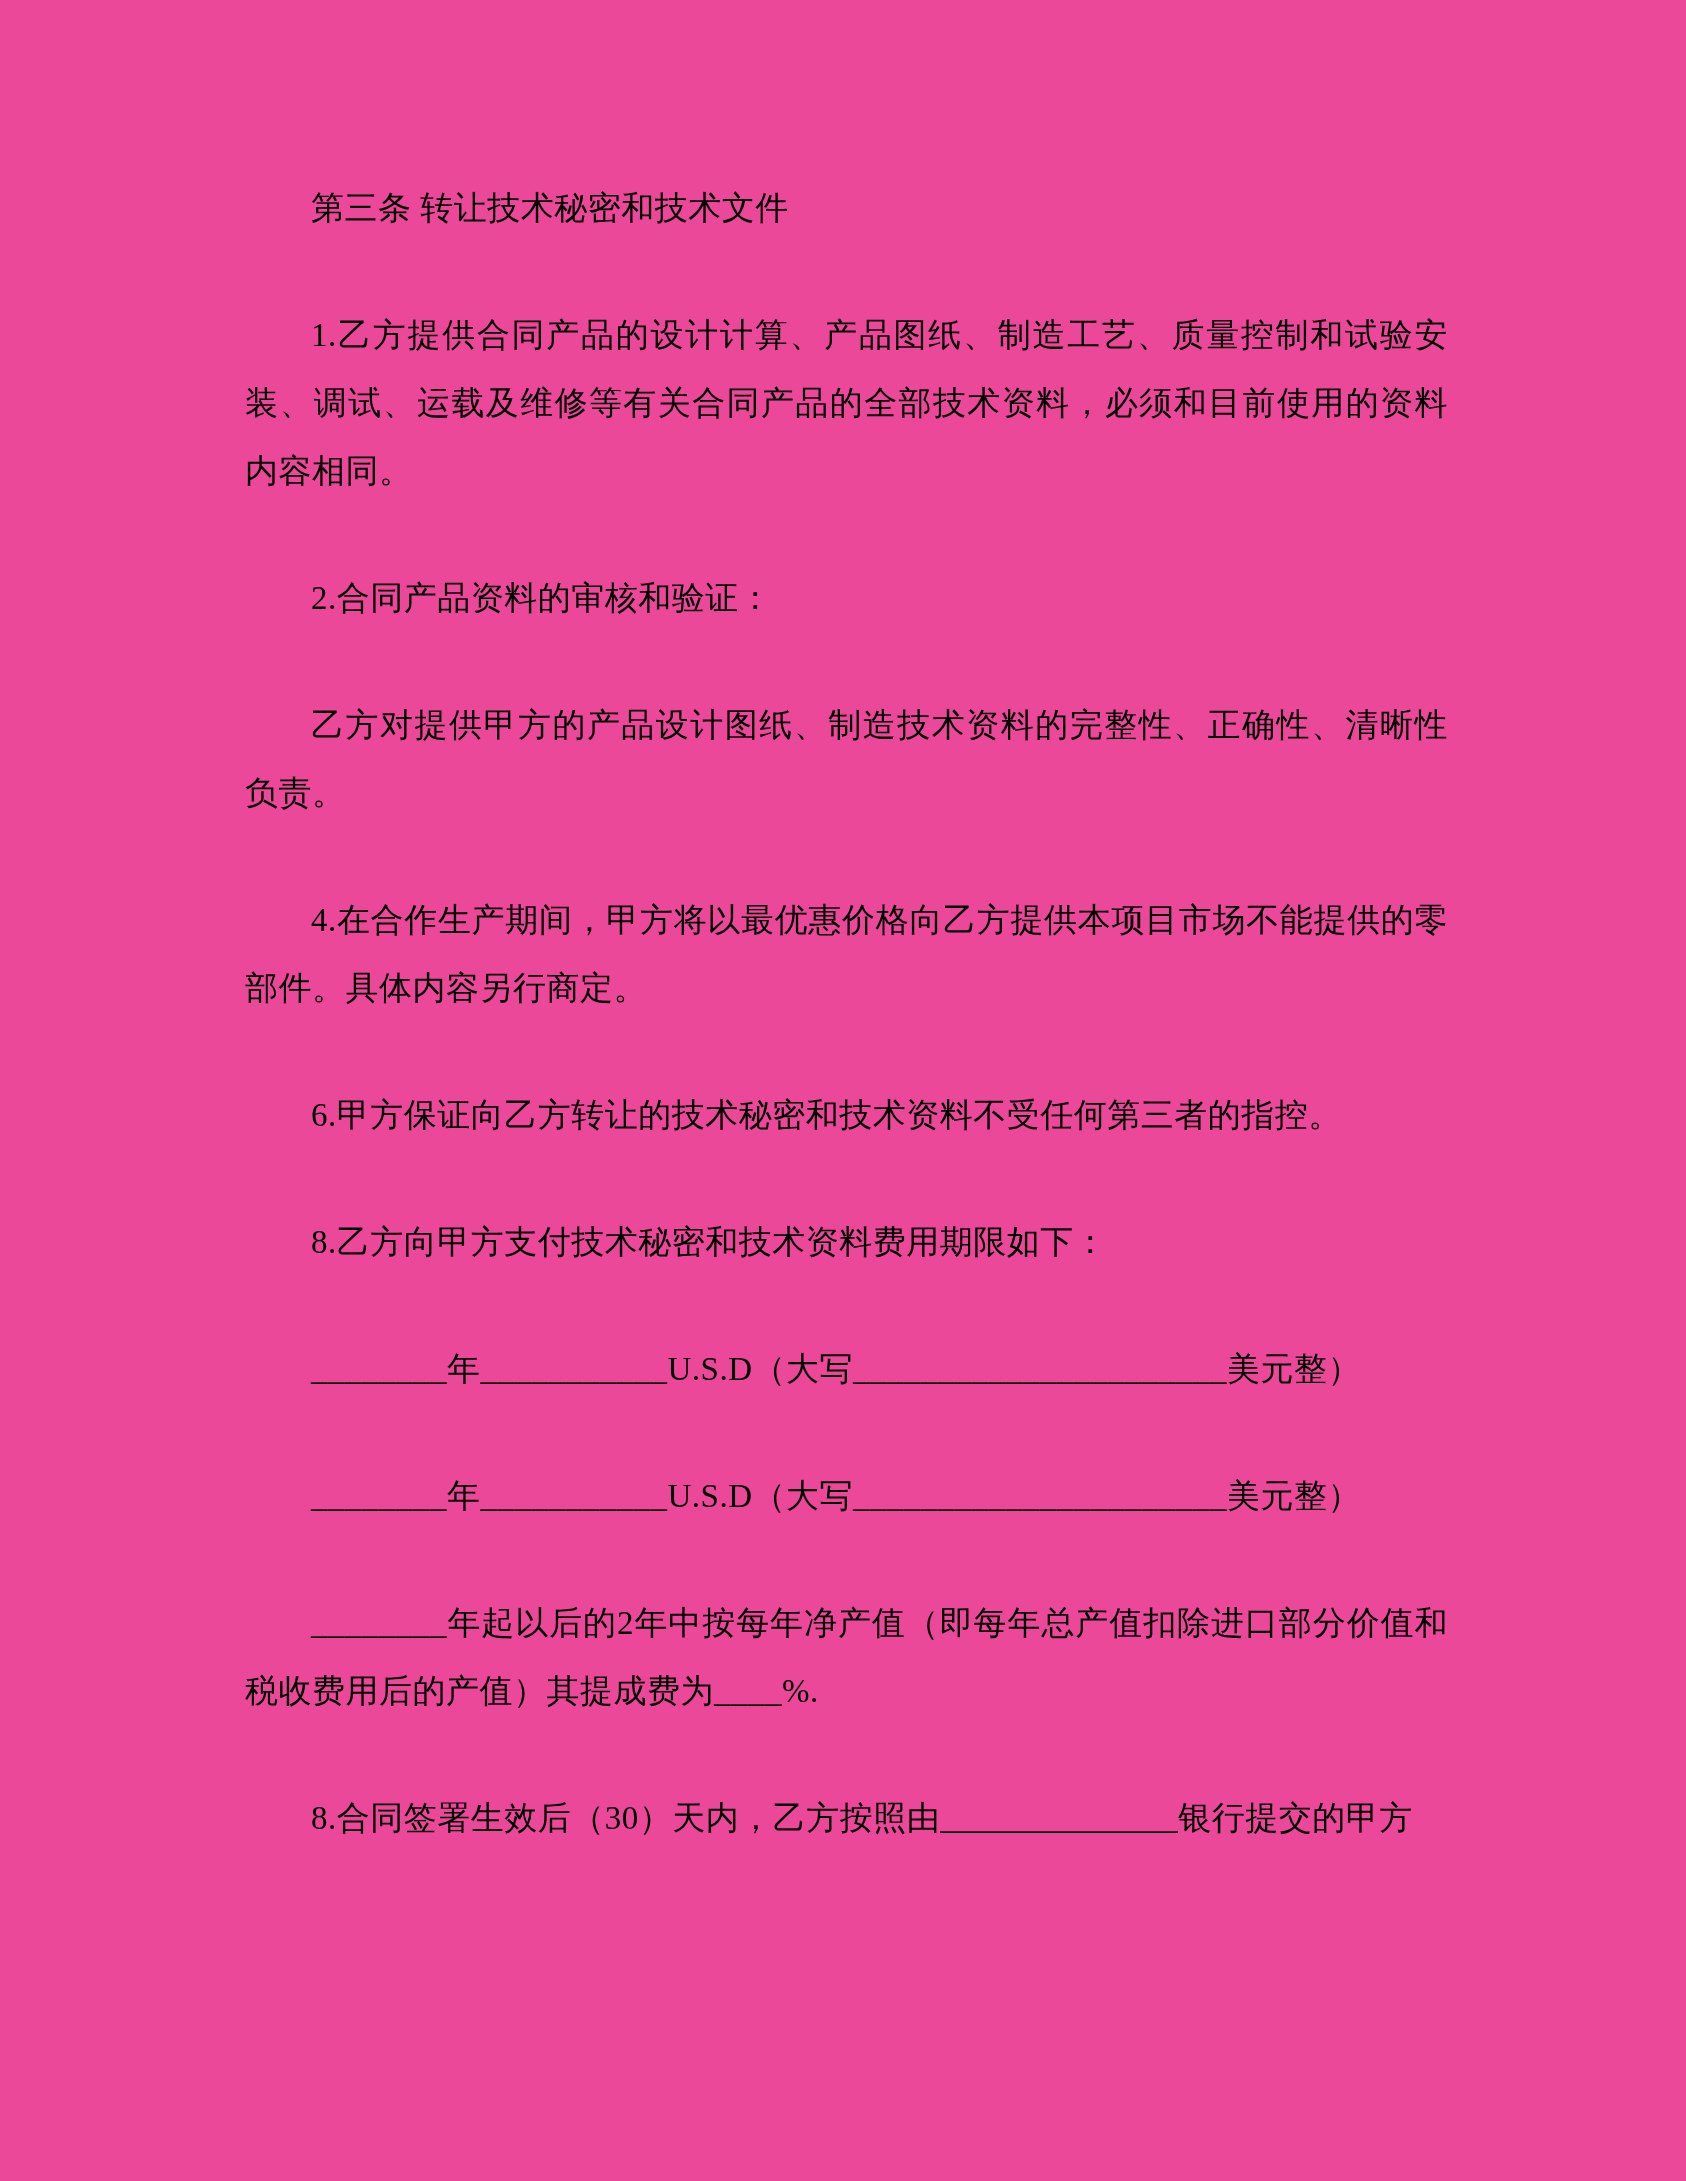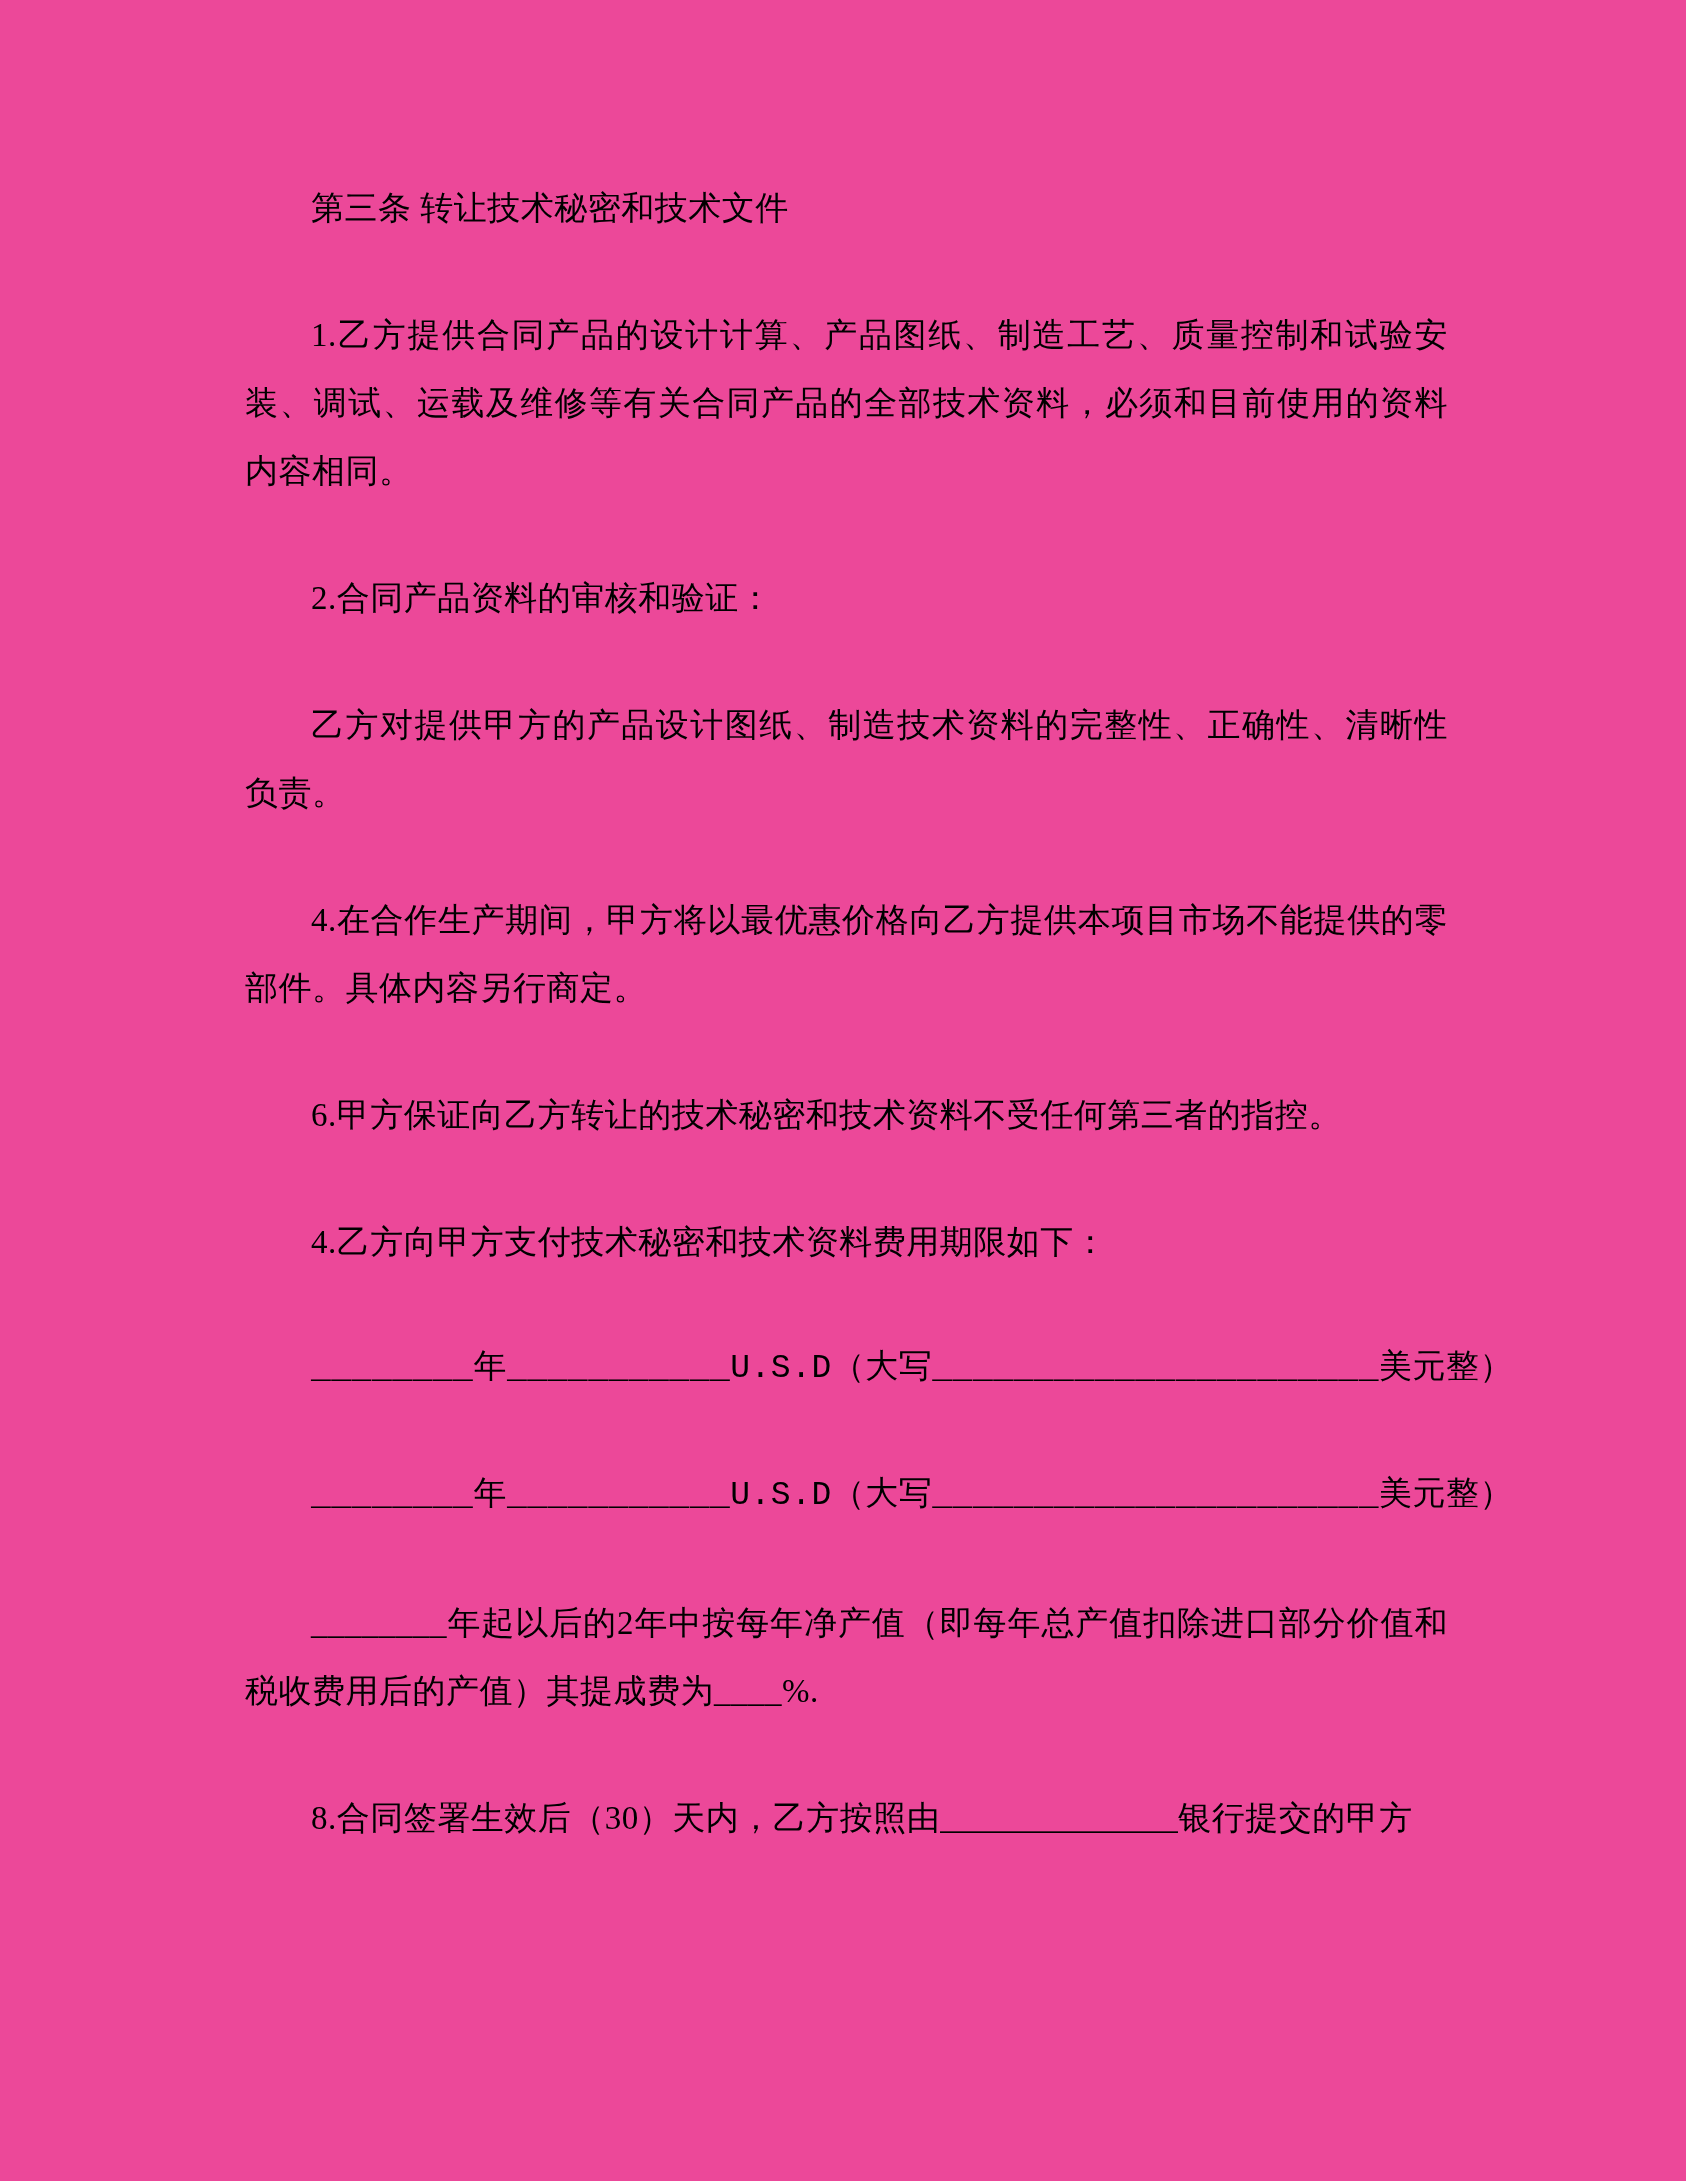--- a/index.html
+++ b/index.html
@@ -34,21 +34,20 @@
   }
   .content p:first-child {
     margin-top: 0;
   }
   .content p.heading {
     font-weight: normal;
   }
   .content p.fillin {
     white-space: nowrap;
     text-align: left;
-    font-family: Liberation Mono, monospace;
   }
 </style>
 </head>
 <body>
 
 <div class="page">
   <div class="content">
 
     <p class="heading">第三条  转让技术秘密和技术文件</p>
 
@@ -56,21 +55,21 @@
 
     <p>2.合同产品资料的审核和验证：</p>
 
     <p>乙方对提供甲方的产品设计图纸、制造技术资料的完整性、正确性、清晰性负责。</p>
 
     <p>4.在合作生产期间，甲方将以最优惠价格向乙方提供本项目市场不能提供的零部件。具体内容另行商定。</p>
 
     <p>6.甲方保证向乙方转让的技术秘密和技术资料不受任何第三者的指控。</p>
 
 
-    <p>4.乙方向甲方支付技术秘密和技术资料费用期限如下：</p>
+    <p>8.乙方向甲方支付技术秘密和技术资料费用期限如下：</p>
 
     <p class="fillin">________年___________U.S.D（大写______________________美元整）</p>
 
     <p class="fillin">________年___________U.S.D（大写______________________美元整）</p>
 
     <p>________年起以后的2年中按每年净产值（即每年总产值扣除进口部分价值和税收费用后的产值）其提成费为____%.</p>
 
     <p>8.合同签署生效后（30）天内，乙方按照由______________银行提交的甲方</p>
 
   </div>

